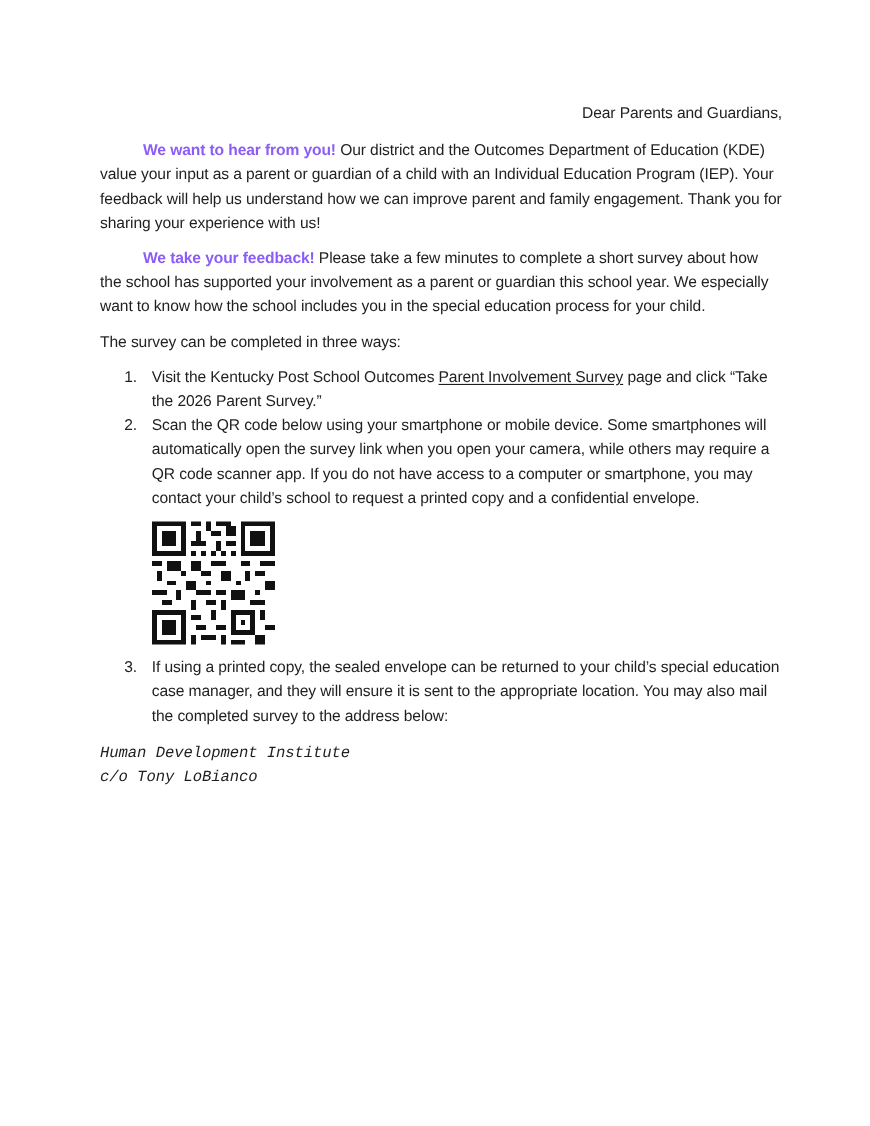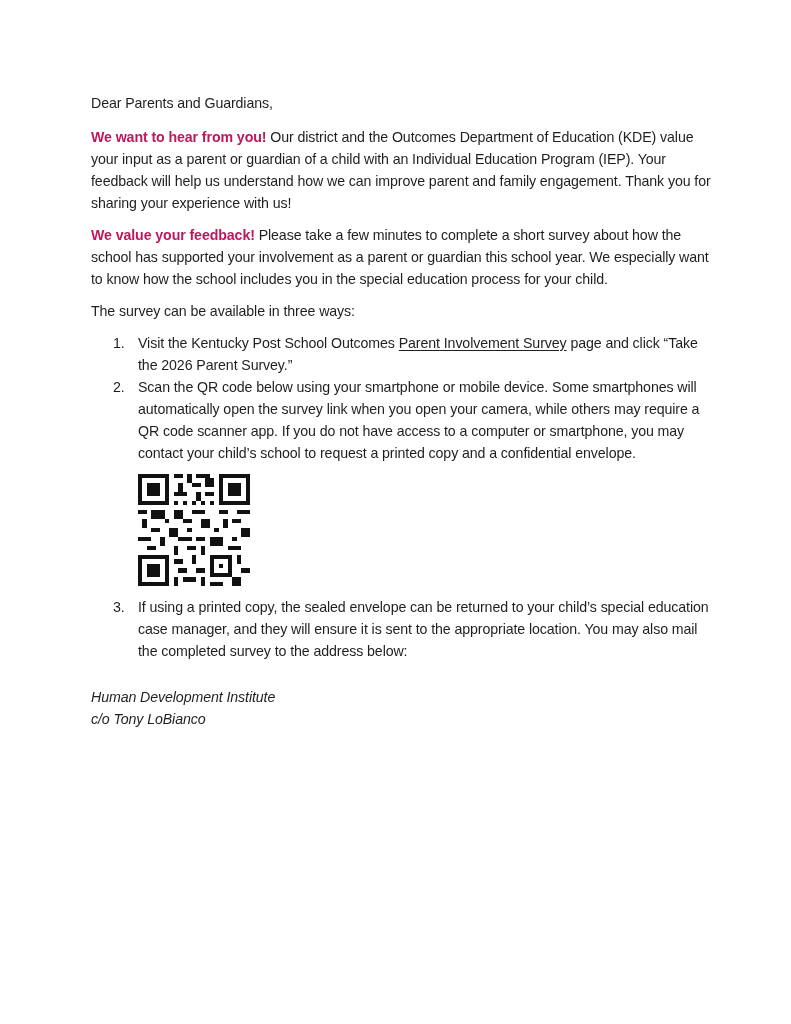--- a/index.html
+++ b/index.html
@@ -1,41 +1,41 @@
 <!DOCTYPE html>
 <html><head>
 <meta charset="utf-8">
 <style>
   html, body { margin: 0; padding: 0; background: #ffffff; }
   body { width: 791px; height: 1024px; position: relative; overflow: hidden;
          font-family: "Liberation Sans", "DejaVu Sans", sans-serif; color: #1f1f1f; }
   .page { position: absolute; left: 91px; top: 92px; width: 620px; font-size: 14.2px; line-height: 22px; letter-spacing: -0.1px; }
   p { margin: 0 0 10px 0; }
-  .salutation { margin-bottom: 12px; }
-  b { font-weight: bold; color: #be185d; }
+  .salutation { margin-bottom: 12px; text-align: right; }
+  b { font-weight: bold; color: #8b5cf6; margin-left: 39px; }
   ol { margin: 0; padding: 0; list-style: none; }
   ol li { position: relative; padding-left: 47px; margin: 0; }
   ol li .num { position: absolute; left: 22px; top: 0; }
   .link { text-decoration: underline; text-underline-offset: 2px; }
   .qr { margin: 10px 0 10px 47px; width: 112px; height: 112px; }
-  .address { font-style: italic; margin-top: 24px; }
+  .address { font-style: italic; margin-top: 12px; font-family: Liberation Mono, monospace; }
   .address div { line-height: 22px; }
 </style>
 </head>
 <body>
 
 <div class="page">
   <p class="salutation">Dear Parents and Guardians,</p>
 
   <p><b>We want to hear from you!</b><span> Our district and the Outcomes Department of Education (KDE) value your input as a parent or guardian of a child with an Individual Education Program (IEP). Your feedback will help us understand how we can improve parent and family engagement. Thank you for sharing your experience with us!</span></p>
 
-  <p><b>We value your feedback!</b><span> Please take a few minutes to complete a short survey about how the school has supported your involvement as a parent or guardian this school year. We especially want to know how the school includes you in the special education process for your child.</span></p>
+  <p><b>We take your feedback!</b><span> Please take a few minutes to complete a short survey about how the school has supported your involvement as a parent or guardian this school year. We especially want to know how the school includes you in the special education process for your child.</span></p>
 
 
-  <p>The survey can be available in three ways:</p>
+  <p>The survey can be completed in three ways:</p>
 
   <ol>
     <li>
       <span class="num">1.</span>
       <span>Visit the Kentucky Post School Outcomes </span><span class="link">Parent Involvement Survey</span><span> page and click “Take the 2026 Parent Survey.”</span>
     </li>
     <li>
       <span class="num">2.</span>
       <span>Scan the QR code below using your smartphone or mobile device. Some smartphones will automatically open the survey link when you open your camera, while others may require a QR code scanner app. If you do not have access to a computer or smartphone, you may contact your child’s school to request a printed copy and a confidential envelope.</span>
     </li>

